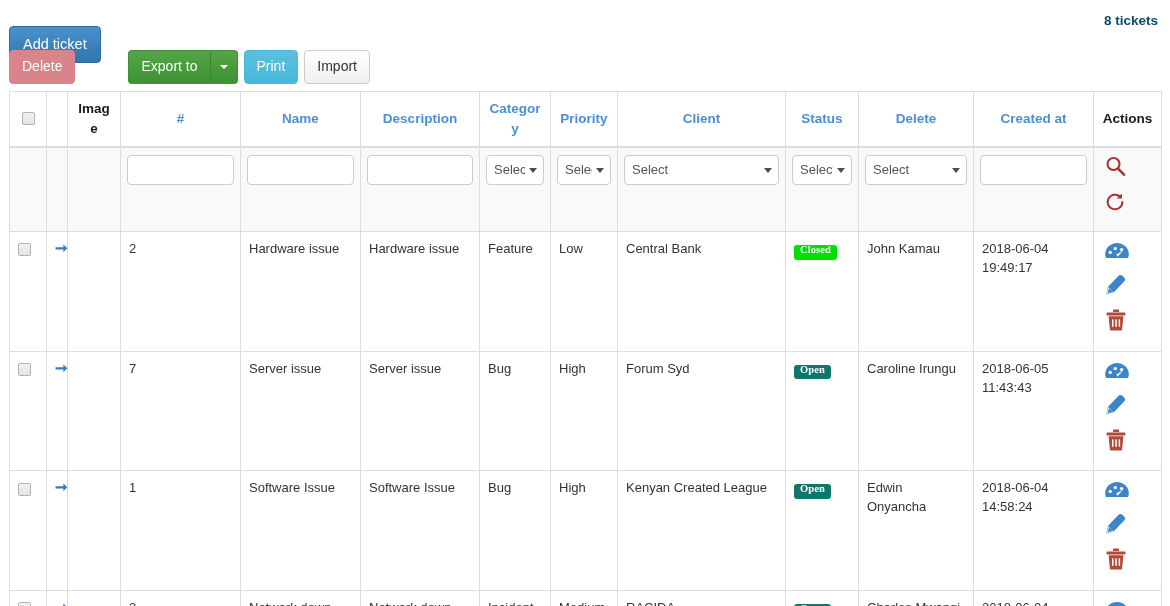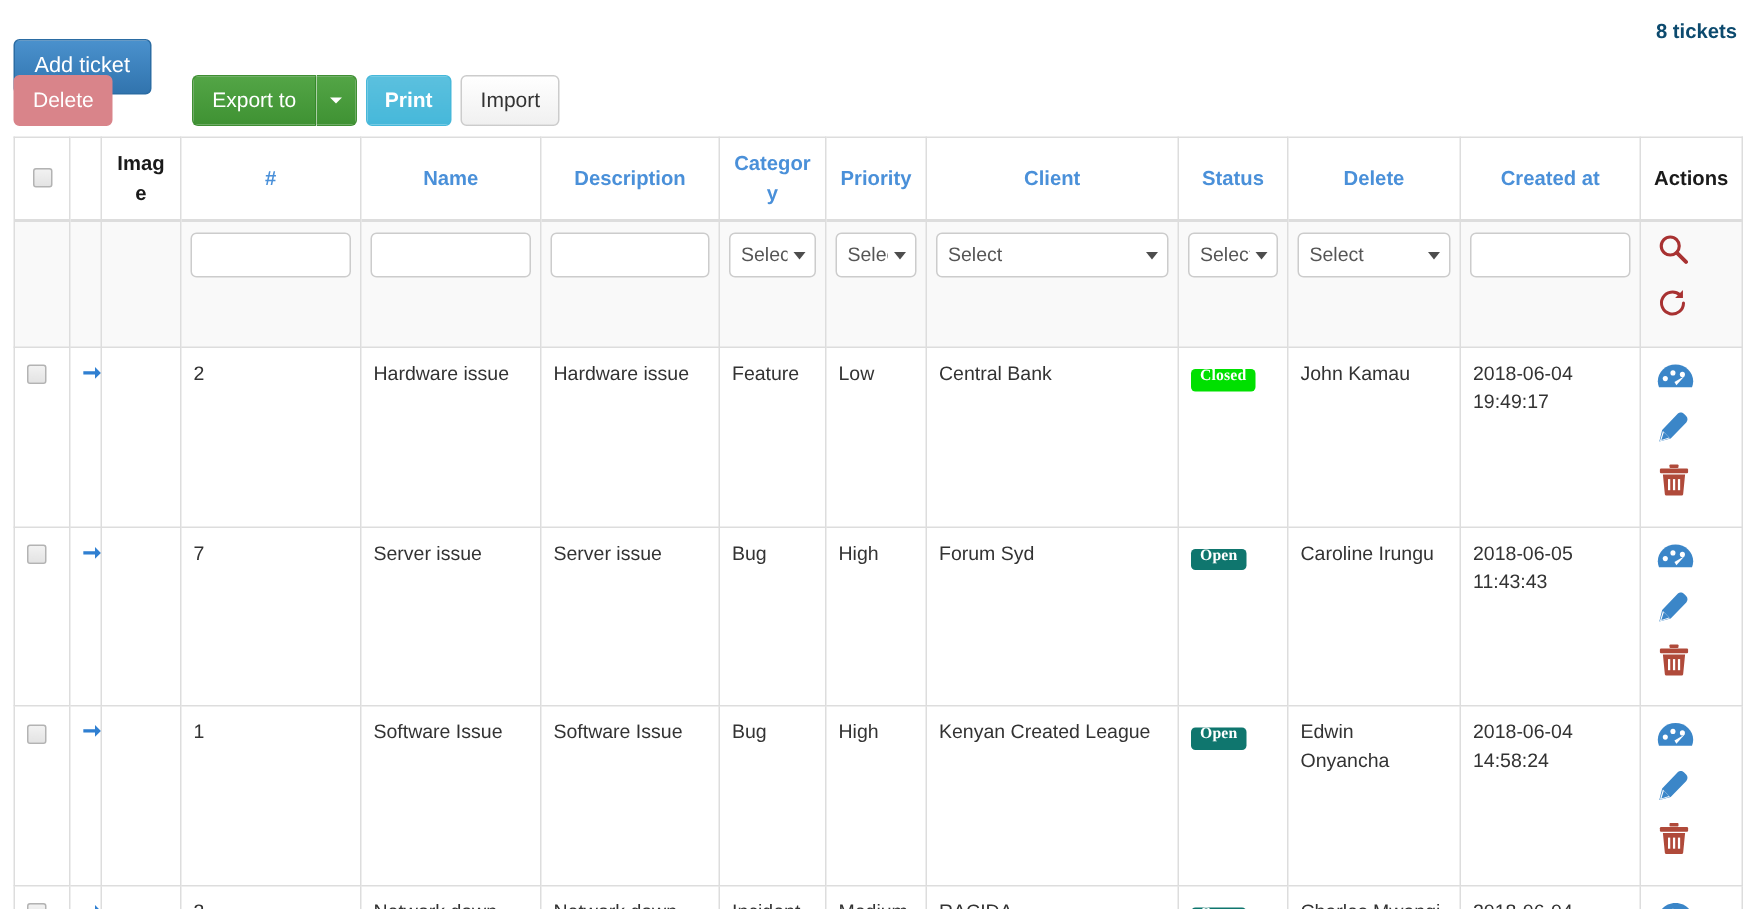--- a/index.html
+++ b/index.html
@@ -69,21 +69,20 @@
     display: inline-block; width: 0; height: 0;
     vertical-align: middle;
     border-left: 4px solid transparent;
     border-right: 4px solid transparent;
     border-top: 4px solid #ffffff;
   }
   .btn-info {
     color: #fff;
     background: linear-gradient(to bottom, #5bc0de 0%, #46b8da 100%);
     border-color: #46b8da;
-    font-weight: bold;
   }
   .btn-default {
     color: #333;
     background: linear-gradient(to bottom, #ffffff 0%, #f0f0f0 100%);
     border-color: #cccccc;
   }
   .gap { width: 6px; flex: 0 0 6px; }
 
   
   .grid {

